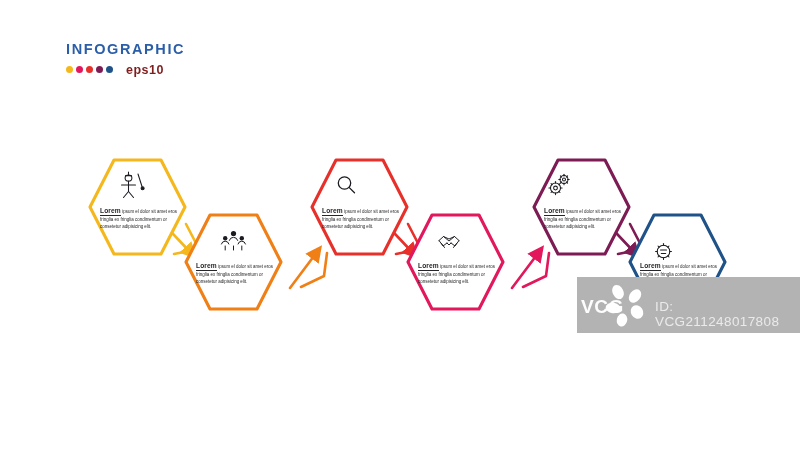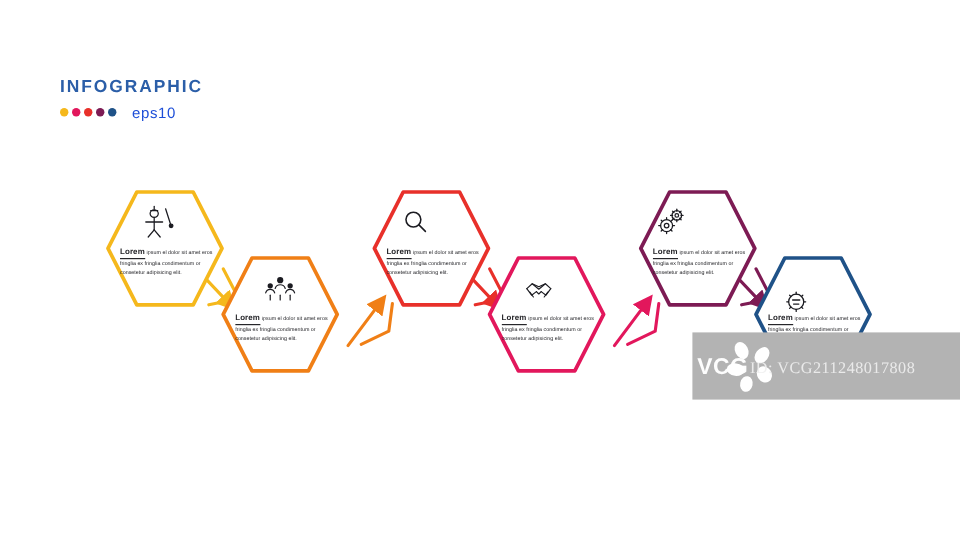--- a/index.html
+++ b/index.html
@@ -11,24 +11,23 @@
     width: 800px;
     height: 457px;
     position: relative;
     overflow: hidden;
     font-family: "Liberation Sans", sans-serif;
   }
 
   
   #logo-block {
     position: absolute;
-    left: 50px;
+    left: 66px;
     top: 42px;
     width: 130px;
-    margin-top: 24px;
   }
   #logo-infographic {
     font-family: "Liberation Sans", sans-serif;
     font-size: 14.5px;
     letter-spacing: 1.6px;
     font-weight: 700;
     color: #2b5ea8;
     line-height: 1;
   }
   #logo-design {
@@ -50,23 +49,23 @@
   }
   .logo-dot {
     width: 7px;
     height: 7px;
     border-radius: 50%;
     display: inline-block;
   }
   #logo-eps {
     margin-left: 10px;
     font-size: 12.5px;
-    font-weight: 400;
+    font-weight: 700;
     letter-spacing: 0.5px;
-    color: #1d4ed8;
+    color: #7f1d1d;
     font-family: "Liberation Sans", sans-serif;
   }
 
   
   #diagram {
     position: absolute;
     left: 0;
     top: 0;
     width: 800px;
     height: 457px;
@@ -110,23 +109,23 @@
   }
   #watermark-flower {
     position: absolute;
     left: 604px;
     top: 283px;
     width: 44px;
     height: 46px;
   }
   #watermark-id {
     position: absolute;
-    left: 625px;
+    left: 655px;
     top: 299px;
-    font-family: Liberation Serif, serif;
+    font-family: Liberation Sans, sans-serif;
     font-size: 13.5px;
     color: #efefef;
     letter-spacing: 0.4px;
     opacity: 0.92;
   }
 </style>
 </head>
 <body>
 
 <div id="logo-block">

